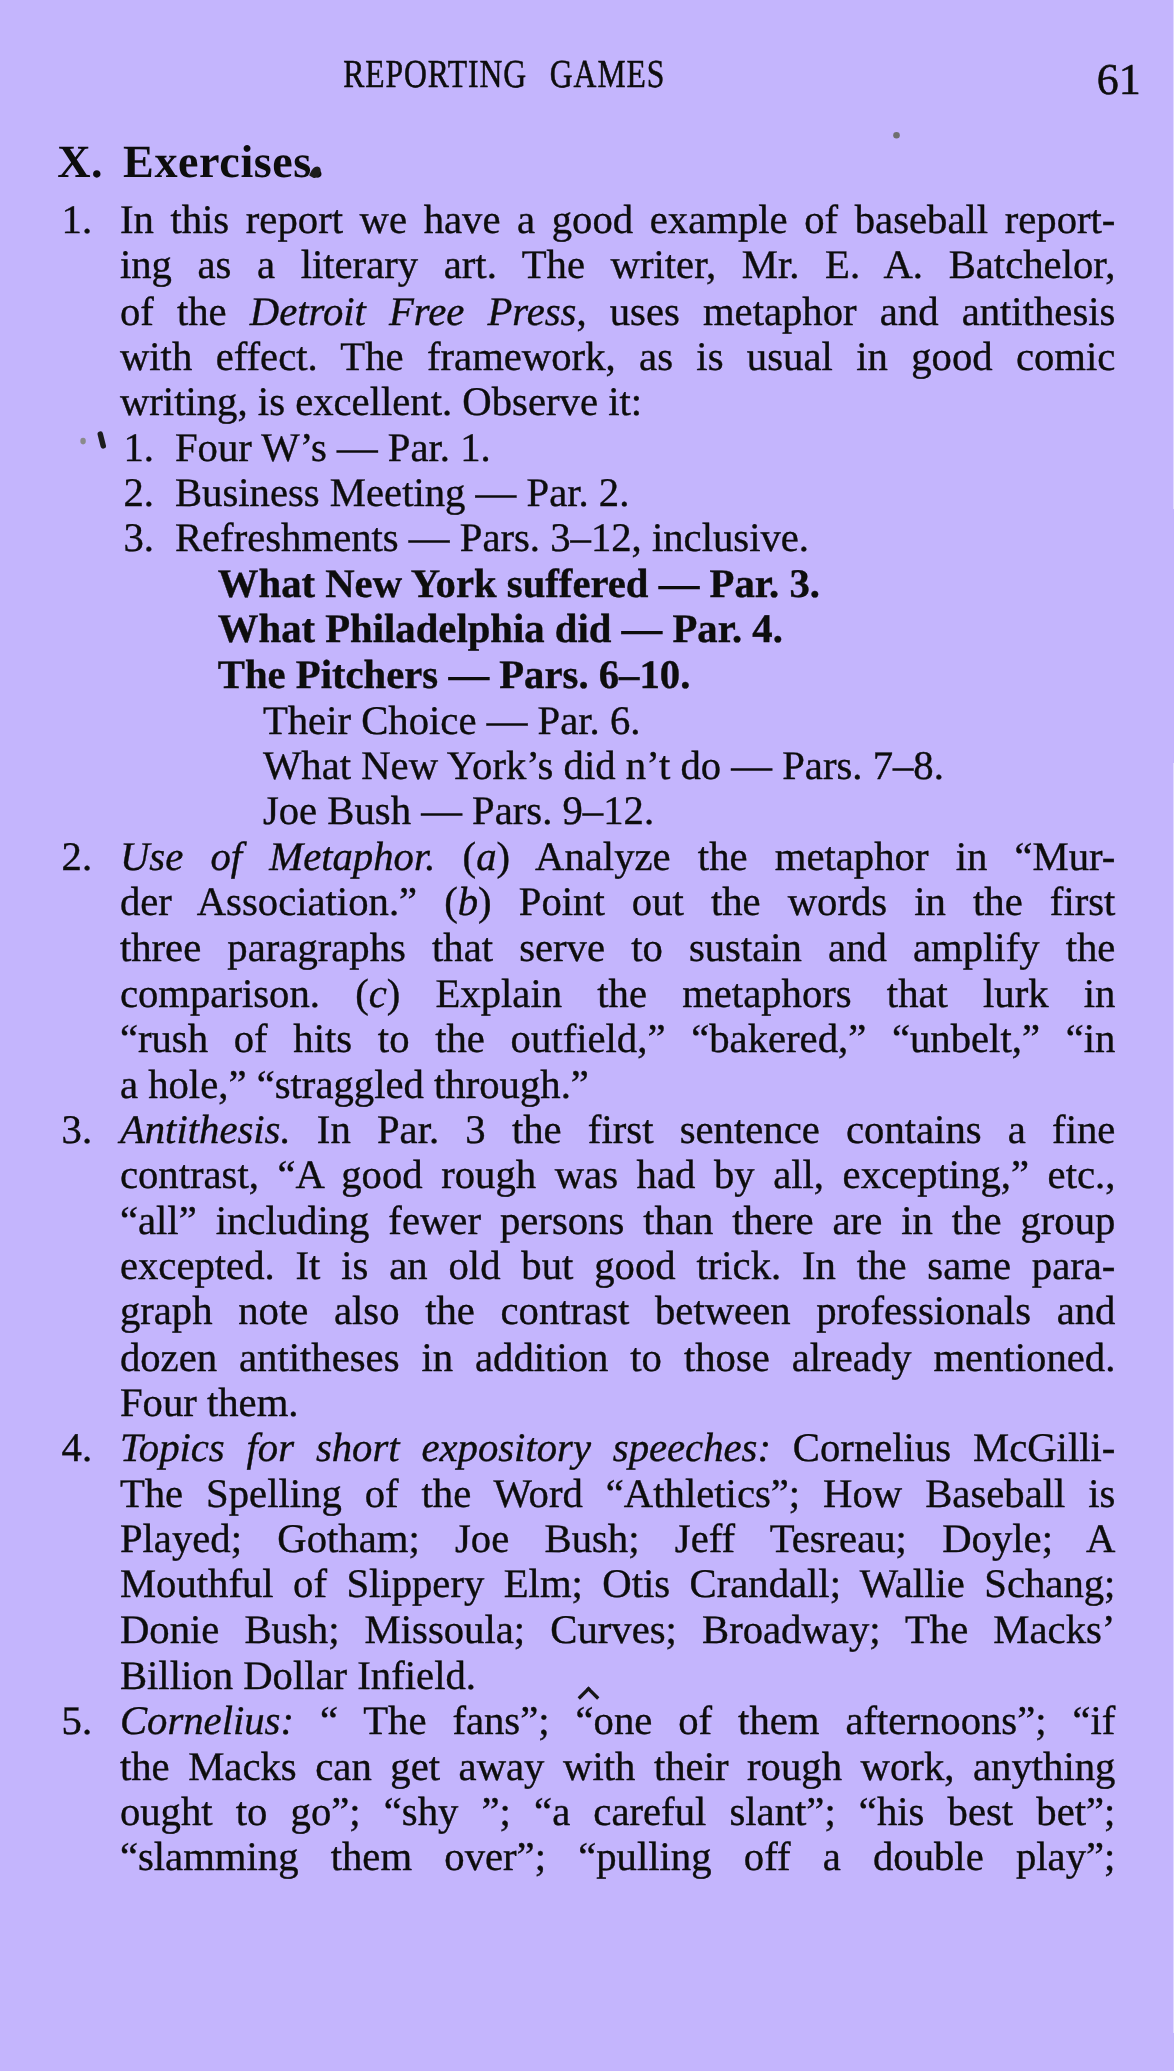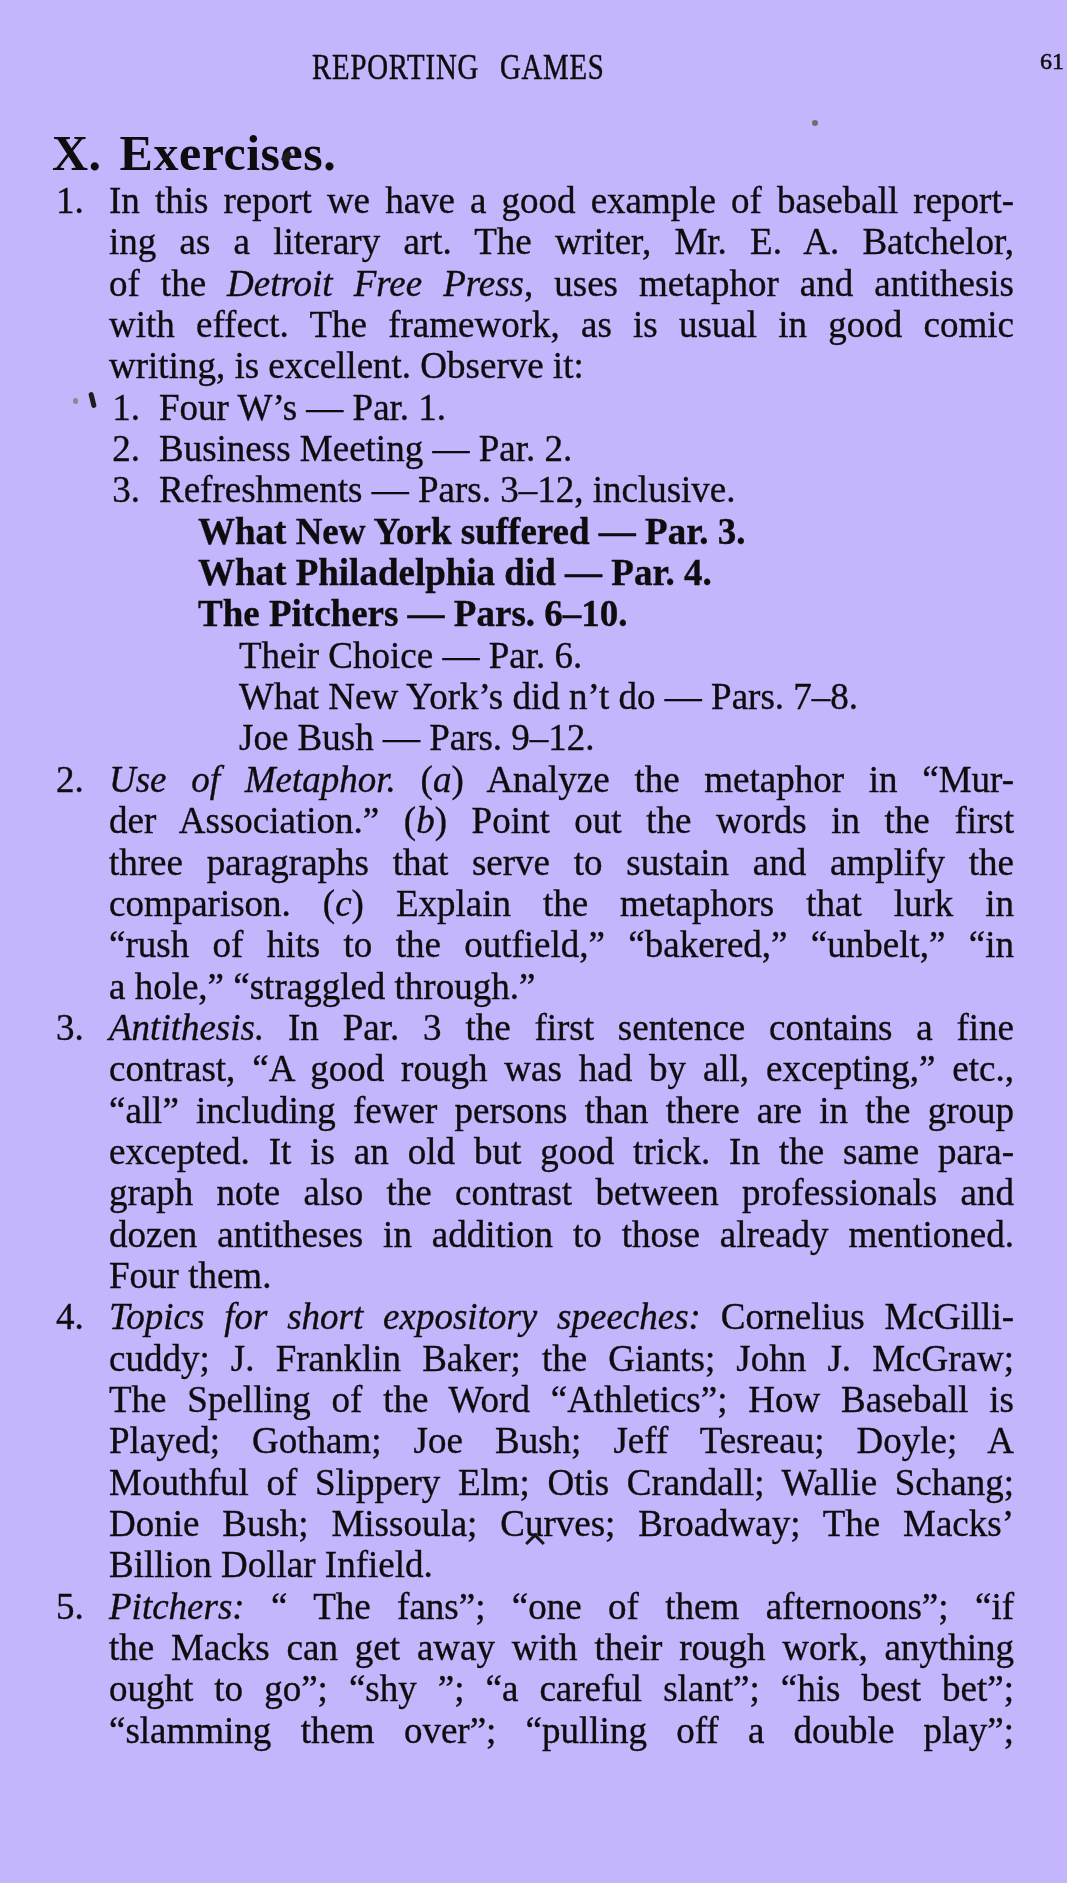--- a/index.html
+++ b/index.html
@@ -28,33 +28,33 @@
     font-size: 36px;
     letter-spacing: 1px;
     word-spacing: 16px;
     transform: scaleX(0.80);
     transform-origin: 0 0;
     white-space: nowrap;
     -webkit-text-stroke: 0.5px #0d0d0d;
   }
   .rh-num {
     position: absolute;
-    left: 1040px;
+    left: 997px;
     top: 48px;
-    font-size: 24px;
+    font-size: 40px;
     text-align: right;
     -webkit-text-stroke: 0.5px #0d0d0d;
   }
   
   .section-heading {
     position: absolute;
     left: 52px;
     top: 124px;
     margin: 0;
-    font-size: 50px;
+    font-size: 42px;
     font-weight: bold;
     letter-spacing: 0.5px;
     white-space: nowrap;
   }
   .sh-label { margin-left: 18px; }
   
   #text-block {
     position: absolute;
     left: 109px;
     top: 180px;
@@ -146,27 +146,26 @@
       <div class="line cont just"><span>“rush of hits to the outfield,” “bakered,” “unbelt,” “in</span></div>
       <div class="line cont"><span>a hole,” “straggled through.”</span></div>
       <div class="line item just"><span class="num">3.</span><span class="it">Antithesis.</span><span> In Par. 3 the first sentence contains a fine</span></div>
       <div class="line cont just"><span>contrast, “A good rough was had by all, excepting,” etc.,</span></div>
       <div class="line cont just"><span>“all” including fewer persons than there are in the group</span></div>
       <div class="line cont just"><span>excepted. It is an old but good trick. In the same para-</span></div>
       <div class="line cont just"><span>graph note also the contrast between professionals and</span></div>
       <div class="line cont just"><span>dozen antitheses in addition to those already mentioned.</span></div>
       <div class="line cont"><span>Four them.</span></div>
       <div class="line item just"><span class="num">4.</span><span class="it">Topics for short expository speeches:</span><span> Cornelius McGilli-</span></div>
-      <div class="line cont just"><span>cuddy; J. Franklin Baker; the Giants; John J. McGraw;</span></div>
       <div class="line cont just"><span>The Spelling of the Word “Athletics”; How Baseball is</span></div>
       <div class="line cont just"><span>Played; Gotham; Joe Bush; Jeff Tesreau; Doyle; A</span></div>
       <div class="line cont just"><span>Mouthful of Slippery Elm; Otis Crandall; Wallie Schang;</span></div>
       <div class="line cont just"><span>Donie Bush; Missoula; Curves; Broadway; The Macks’</span></div>
       <div class="line cont"><span>Billion Dollar Infield.</span></div>
-      <div class="line item just"><span class="num">5.</span><span class="it">Pitchers:</span><span> “ The fans”; “one of them afternoons”; “if</span></div>
+      <div class="line item just"><span class="num">5.</span><span class="it">Cornelius:</span><span> “ The fans”; “one of them afternoons”; “if</span></div>
       <div class="line cont just"><span>the Macks can get away with their rough work, anything</span></div>
       <div class="line cont just"><span>ought to go”; “shy ”; “a careful slant”; “his best bet”;</span></div>
       <div class="line cont just"><span>“slamming them over”; “pulling off a double play”;</span></div>
     </div>
 
   <div class="speck speck-heading"></div>
   <div class="speck speck-margin-tick"></div>
   <div class="speck speck-margin-dot"></div>
   <div class="speck speck-caret"></div>
   <div class="speck speck-dot-high"></div>

